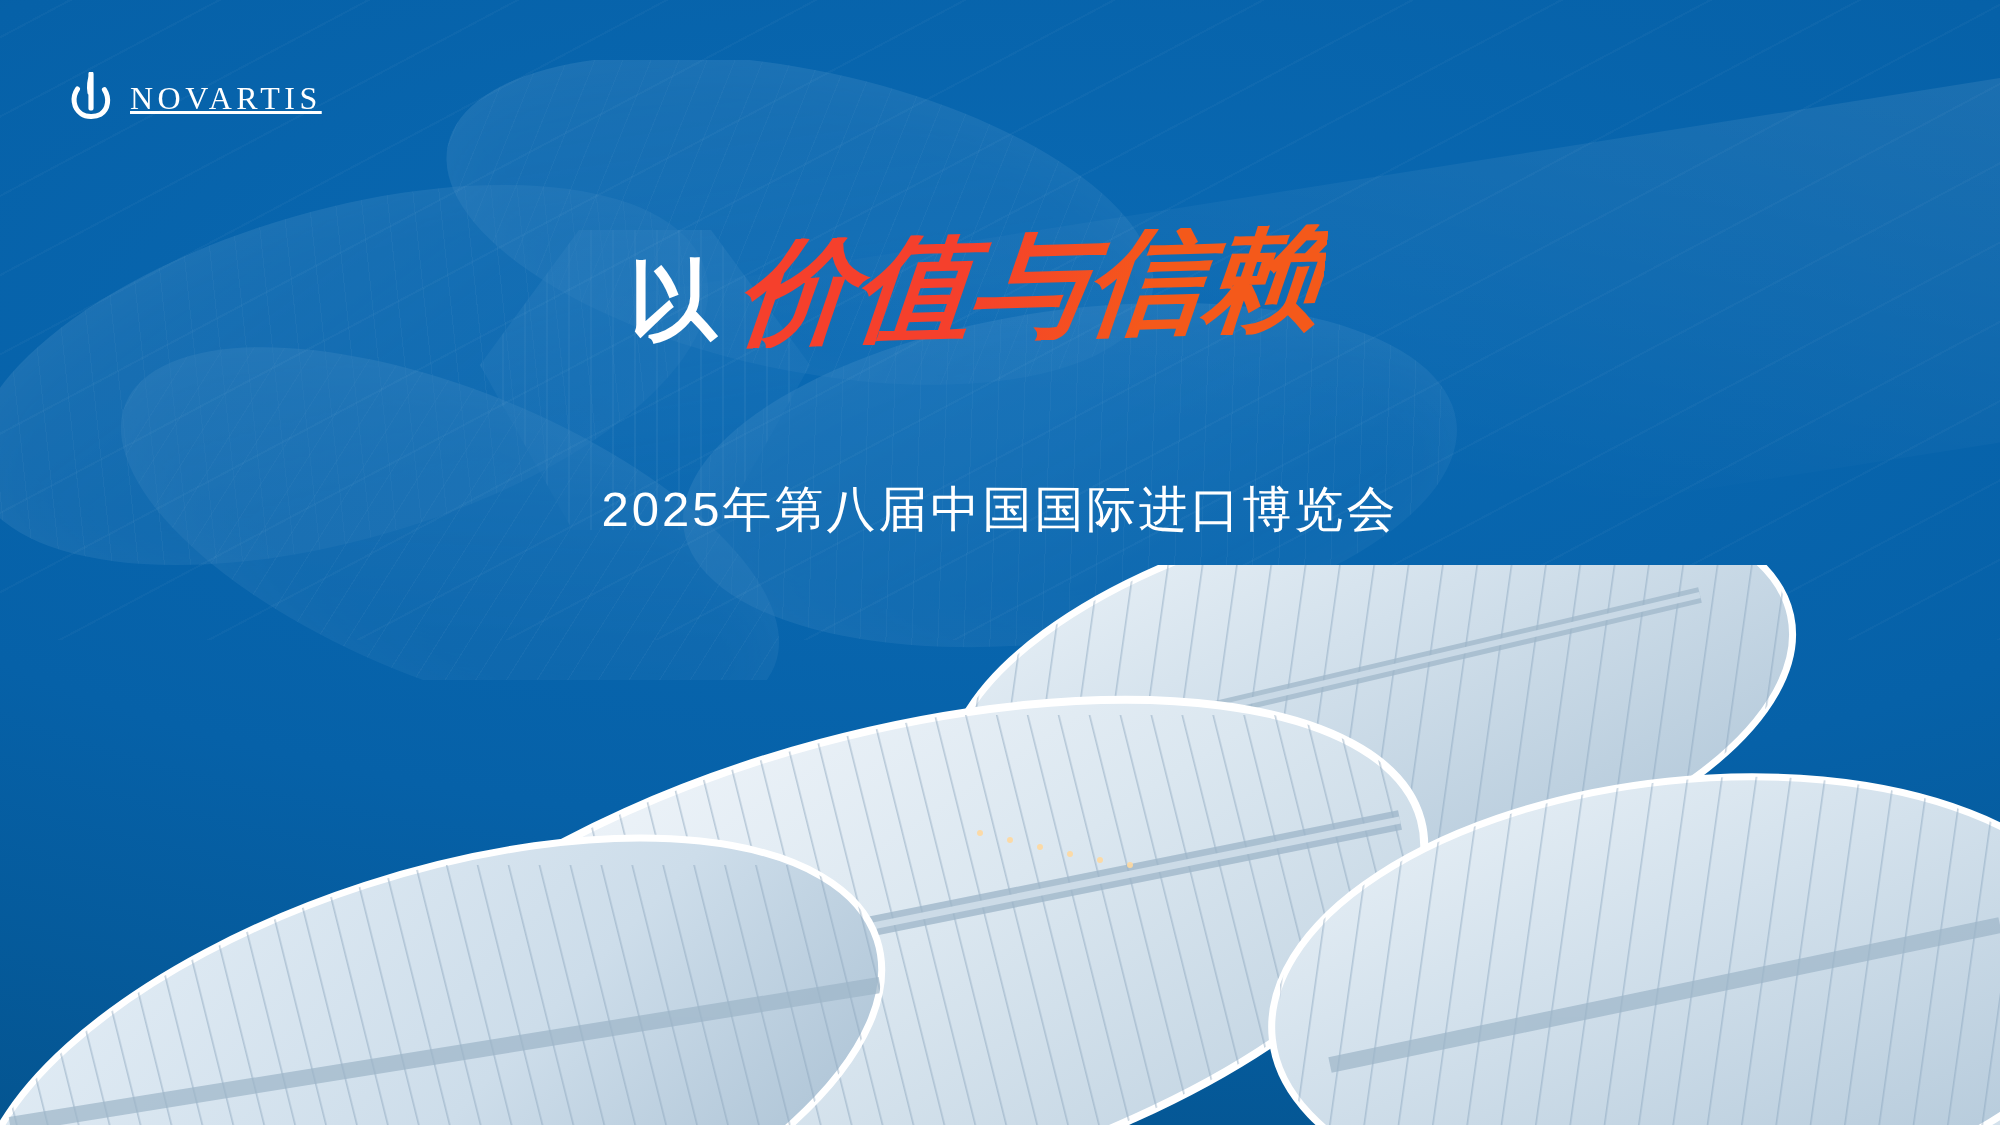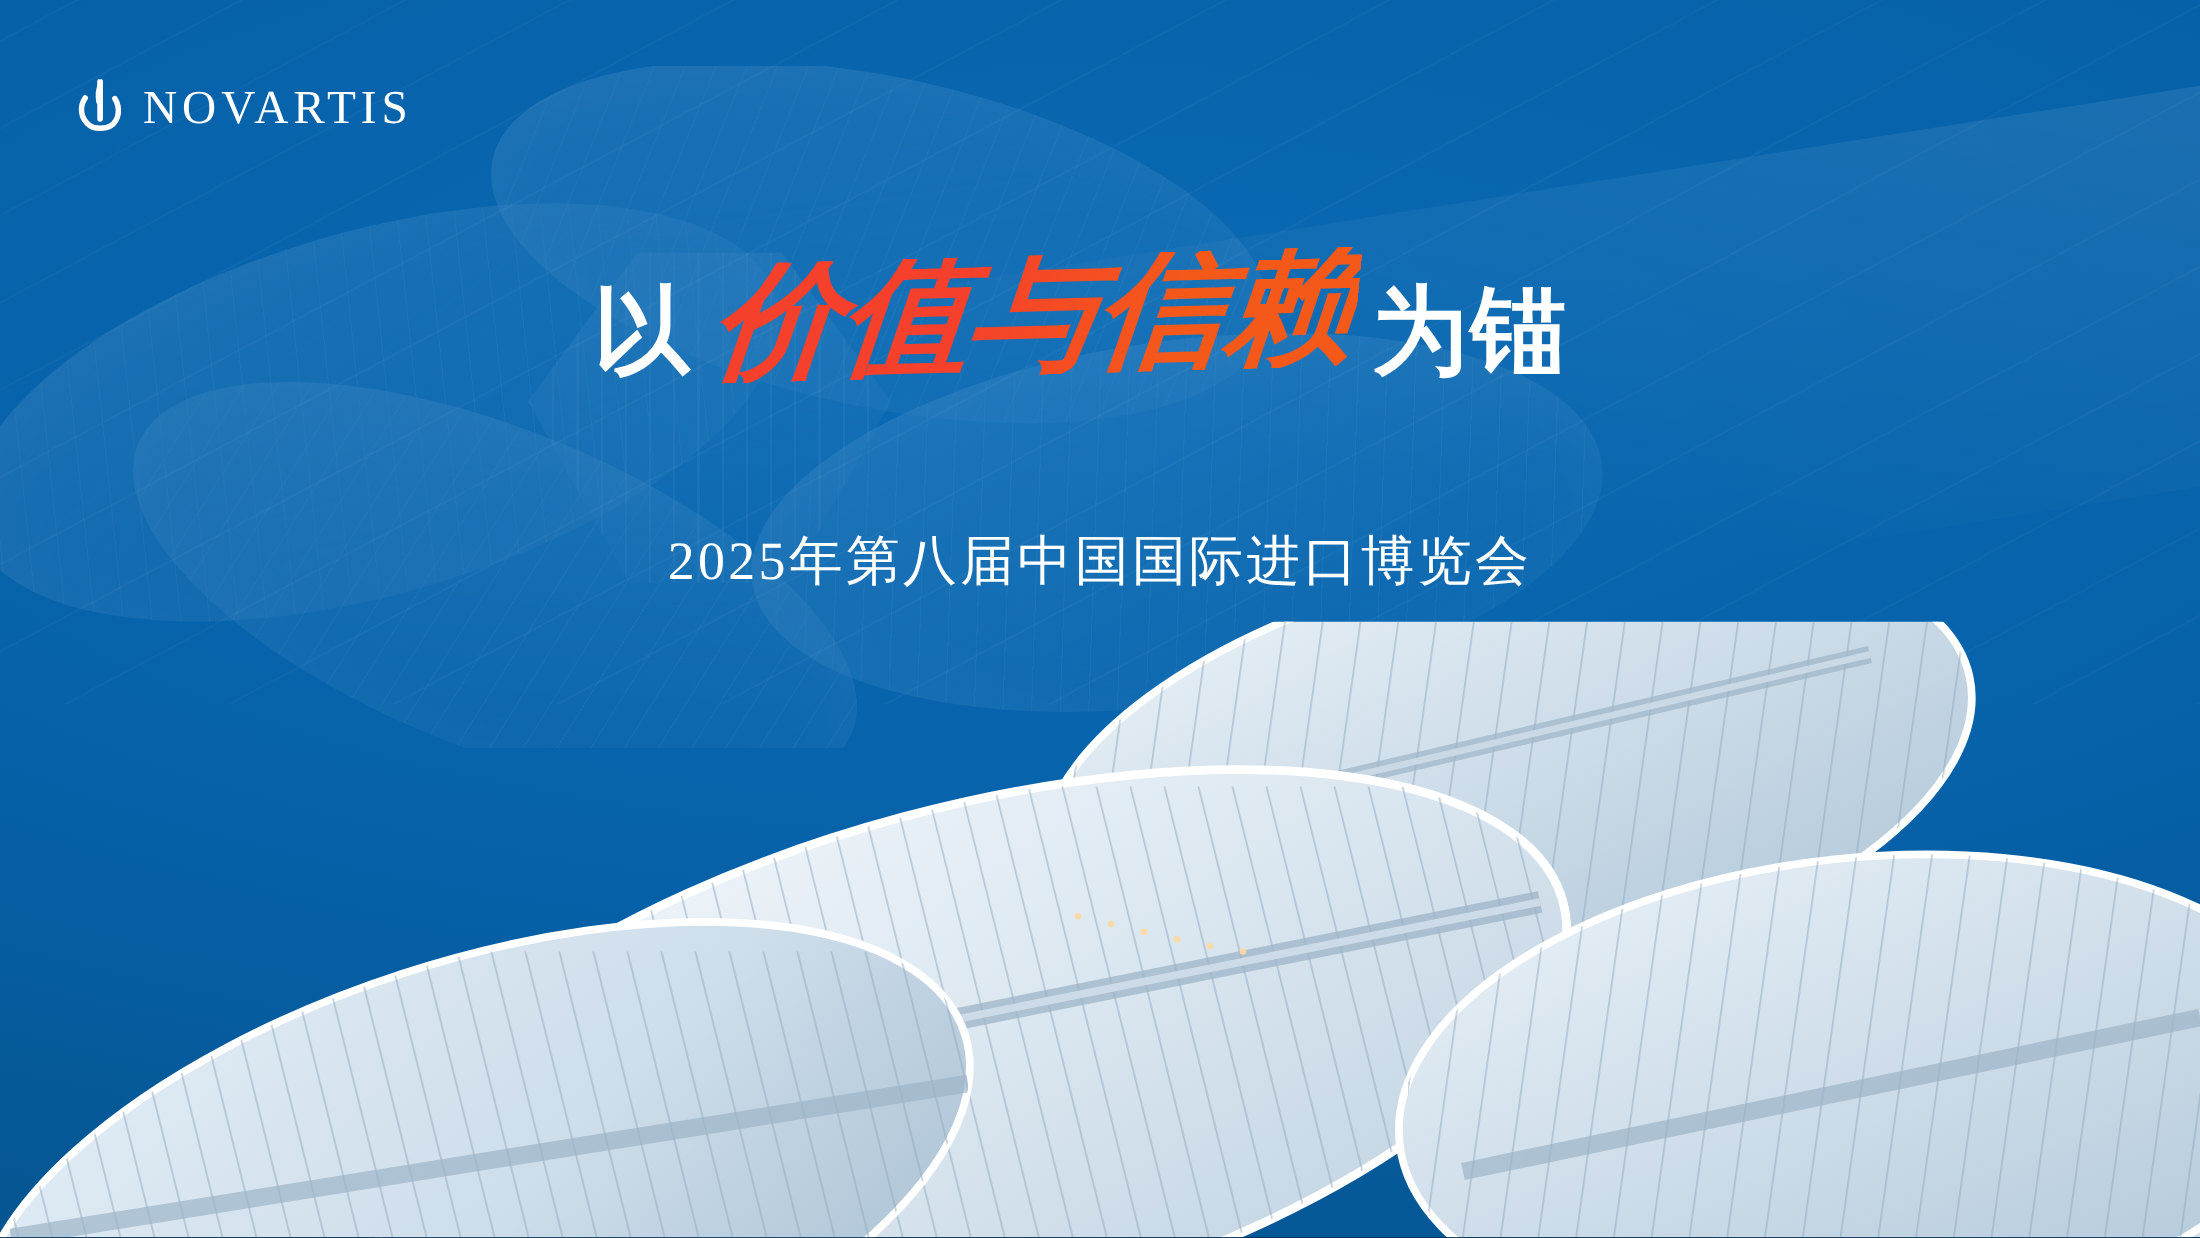--- a/index.html
+++ b/index.html
@@ -100,24 +100,25 @@
     left: 68px;
     top: 72px;
     display: flex;
     align-items: center;
     gap: 16px;
   }
   .logo-mark { width: 46px; height: 52px; display:block; }
   .logo-word {
     color: #ffffff;
     font-family: "Liberation Serif", "DejaVu Serif", serif;
-    font-size: 43px;
+    font-size: 32px;
     letter-spacing: 4.5px;
     line-height: 1;
     white-space: nowrap;
+    text-decoration: underline;
   }
 
   
   .headline {
     position: absolute;
     left: 0; right: 0;
     top: 232px;
     display: flex;
     align-items: flex-end;
     justify-content: center;
@@ -154,21 +155,21 @@
   .subtitle {
     position: absolute;
     left: 0; right: 0;
     top: 485px;
     text-align: center;
     color: #ffffff;
     font-size: 49px;
     font-weight: 400;
     letter-spacing: 3px;
     line-height: 1;
-    font-family: Liberation Serif, serif;
+    font-family: Liberation Sans, sans-serif;
     white-space: nowrap;
   }
 
   
   .photo {
     position: absolute;
     left: 0; right: 0; bottom: 0;
     height: 560px;
     overflow: hidden;
     pointer-events: none;
@@ -200,21 +201,20 @@
         <path d="M23 3 C20.2 9 20 15 21 21" stroke="#fff" stroke-width="3" fill="none" stroke-linecap="round"></path>
         <path d="M9.5 17 C4 25 5 36 13.5 42 C18 45.2 27.5 45.4 32.5 42.4 C40.6 37.4 41.6 25.8 36.4 17.6" stroke="#fff" stroke-width="5" fill="none" stroke-linecap="round"></path>
       </svg>
     </span>
     <span class="logo-word">NOVARTIS</span>
   </div>
 
   <div class="headline">
     <span class="hl-white">以</span>
     <span class="hl-calli">价值与信赖</span>
-    <span class="hl-white">为锚</span>
     <span class="hl-gap"></span>
   </div>
 
   <div class="subtitle">2025年第八届中国国际进口博览会</div>
 
   <div class="photo">
     <svg class="necc" viewBox="0 0 2000 560" preserveAspectRatio="xMidYMax slice" aria-hidden="true">
       <defs>
         <linearGradient id="roofA" x1="0" y1="0" x2="0.6" y2="1">
           <stop offset="0%" stop-color="#e9f1f7"></stop>

